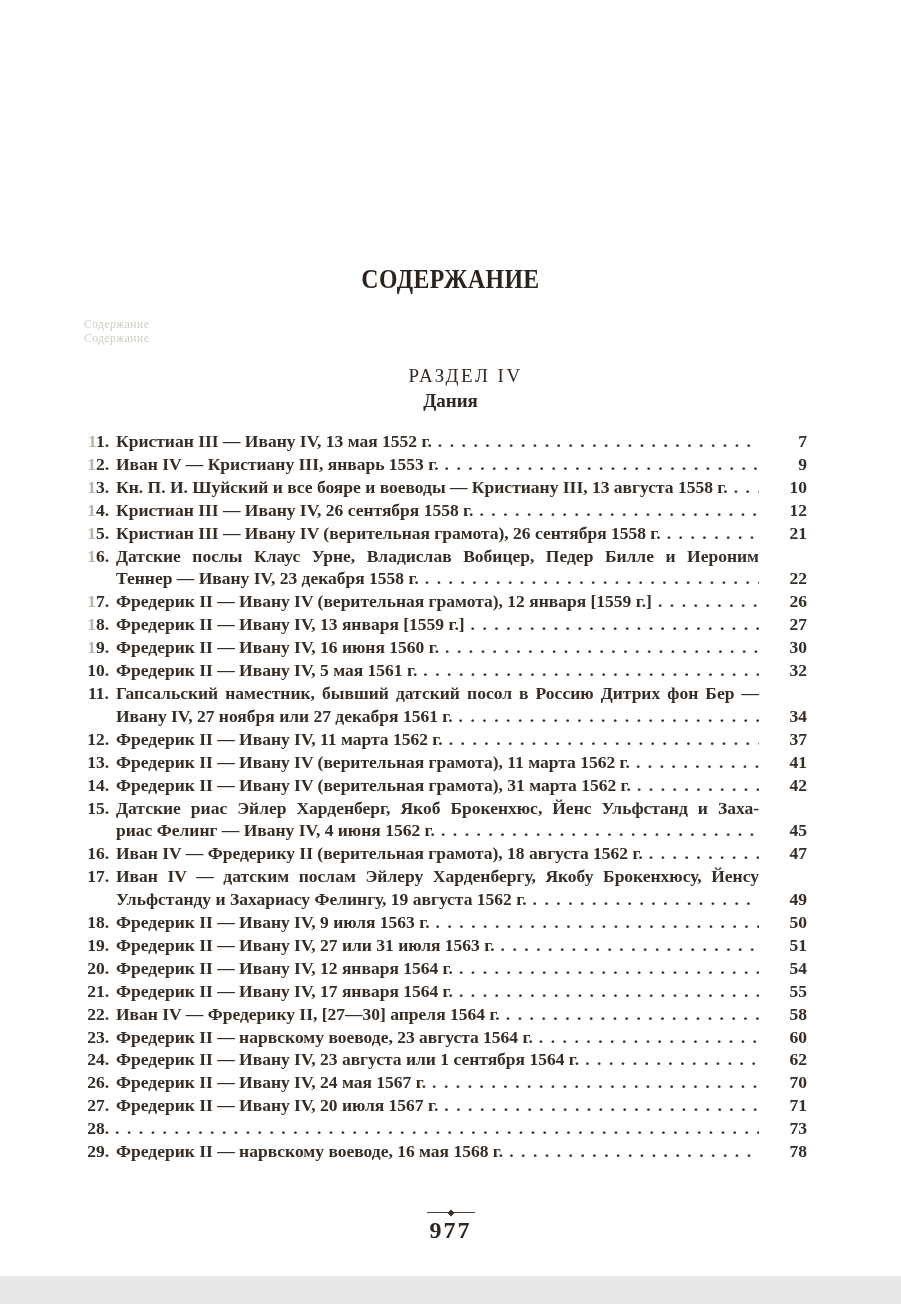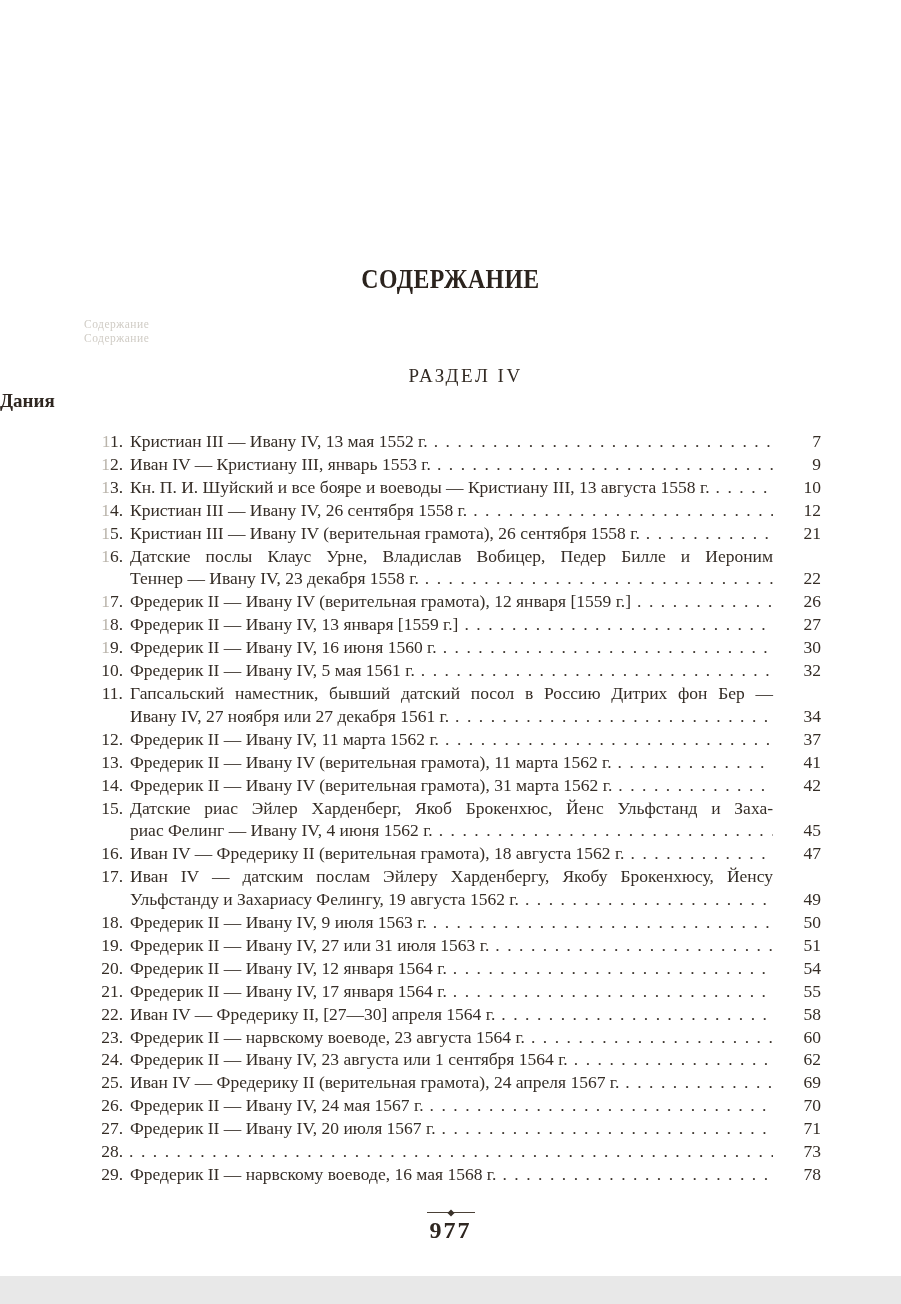--- a/index.html
+++ b/index.html
@@ -27,25 +27,26 @@
     filter:blur(.4px);
     letter-spacing:.5px;
   }
   .section-title{
     position:absolute;top:365px;left:15px;width:100%;
     text-align:center;
     font-size:19px;letter-spacing:2.5px;color:#332b24;
   }
   .subsection-title{
     position:absolute;top:390px;left:0;width:100%;
+    text-align:center;
     font-size:19px;font-weight:bold;color:#2f2721;
   }
   .toc{
-    position:absolute;left:95px;top:430px;width:726px;
-    font-size:17.5px;line-height:22.9px;
+    position:absolute;left:81px;top:430px;width:726px;
+    font-size:17.5px;line-height:22.9px;font-weight:bold;
   }
   .row{display:flex;align-items:baseline;}
   .num-col{
     width:28px;flex-shrink:0;text-align:right;
     white-space:nowrap;
   }
   .ghost{color:#bab4ab;}
   .t1,.t2{padding-left:7px;flex-shrink:0;}
   .entry.wrapped .row1 .t1{
     flex:1 1 auto;
@@ -349,29 +350,20 @@
     <div class="entry">
       <div class="row row1">
         <span class="num-col"><span class="ghost"></span><span class="num">24.</span></span>
         <span class="t1">Фредерик II — Ивану IV, 23 августа или 1 сентября 1564 г.</span>
         <span class="dots"></span>
         <span class="page-col p1">62</span>
       </div>
 
     </div>
 
-    <div class="entry">
-      <div class="row row1">
-        <span class="num-col"><span class="ghost"></span><span class="num">25.</span></span>
-        <span class="t1">Иван IV — Фредерику II (верительная грамота), 24 апреля 1567 г.</span>
-        <span class="dots"></span>
-        <span class="page-col p1">69</span>
-      </div>
-
-    </div>
 
     <div class="entry">
       <div class="row row1">
         <span class="num-col"><span class="ghost"></span><span class="num">26.</span></span>
         <span class="t1">Фредерик II — Ивану IV, 24 мая 1567 г.</span>
         <span class="dots"></span>
         <span class="page-col p1">70</span>
       </div>
 
     </div>

